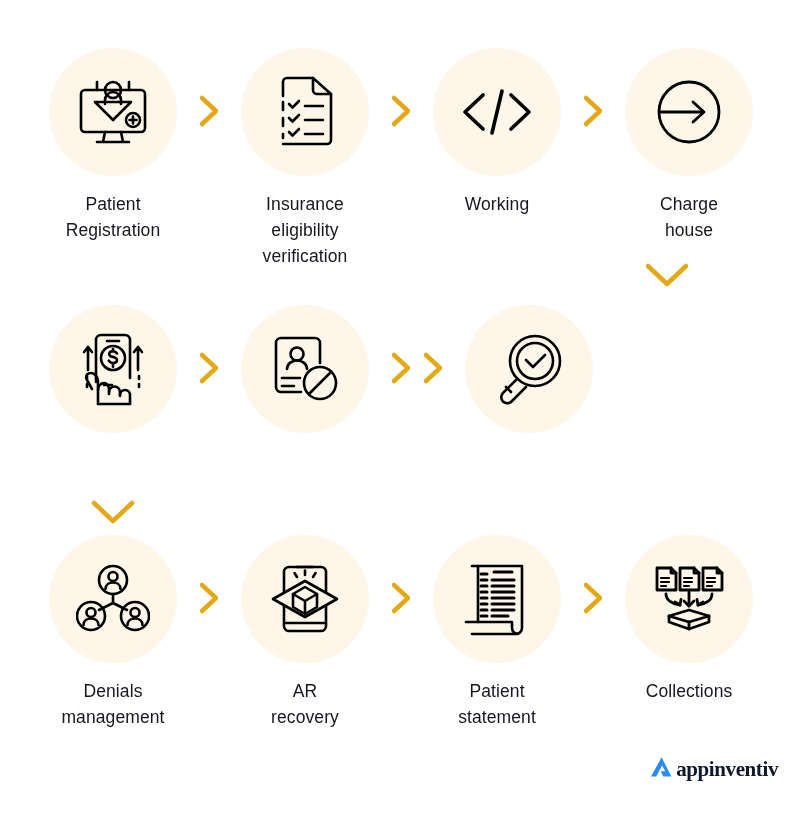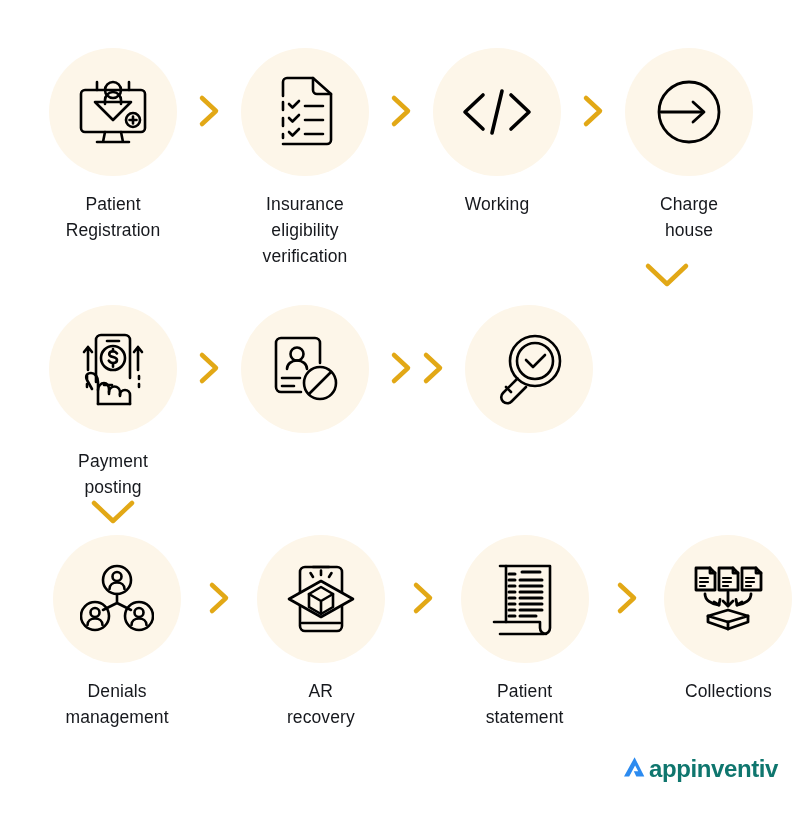--- a/index.html
+++ b/index.html
@@ -27,21 +27,21 @@
   .row {
     position: absolute;
     left: 0;
     width: 800px;
     display: flex;
     justify-content: flex-start;
     align-items: flex-start;
   }
   .row-1 { top: 48px; }
   .row-2 { top: 305px; }
-  .row-3 { top: 535px; gap: 16px; }
+  .row-3 { top: 535px; }
 
   
   .node {
     width: 160px;
     display: flex;
     flex-direction: column;
     align-items: center;
     position: relative;
   }
   .node-circle {
@@ -90,25 +90,25 @@
   .brand {
     position: absolute;
     right: 22px;
     bottom: 32px;
     display: flex;
     align-items: center;
     gap: 1px;
   }
   .brand-mark { display: block; }
   .brand-text {
-    font-size: 24px;
+    font-size: 21px;
     font-weight: bold;
     letter-spacing: -0.4px;
-    color: #0f766e;
-    font-family: Liberation Sans, sans-serif;
+    color: #0f172a;
+    font-family: Liberation Serif, serif;
     line-height: 1;
   }
 </style>
 </head>
 <body>
 
 <div class="flow">
 
   <div class="row row-1">
     <div style="width:33px"></div>
@@ -210,22 +210,20 @@
           <path d="M62 40V17M62 17l-4 5M62 17l4 5"></path>
           <path d="M11 46v3M11 54v3M63 46v3M63 54v3"></path>
           <path d="M22 74V52c0-5-3-9-7-9s-6 3-4 7l5 9"></path>
           <path d="M22 60c0-4 3-7 6-7s5 3 5 6v5"></path>
           <path d="M33 62c0-3 2.5-5.5 5.5-5.5S44 59 44 62v4"></path>
           <path d="M44 65c0-3 2.2-5 5-5s5 2.2 5 5v9"></path>
           <path d="M22 74h32"></path>
           <path d="M28 55h8"></path>
         </svg>
       </div>
-      <div class="node-label">Payment
-posting</div>
     </div>
 
     <div class="conn">
       <svg width="22" height="34" viewBox="0 0 22 34" fill="none" stroke="#e2a816" stroke-width="4.5" stroke-linecap="round" stroke-linejoin="round">
         <path d="M4 4l14 13-14 13"></path>
       </svg>
     </div>
 
     <div class="node">
       <div class="node-circle">

